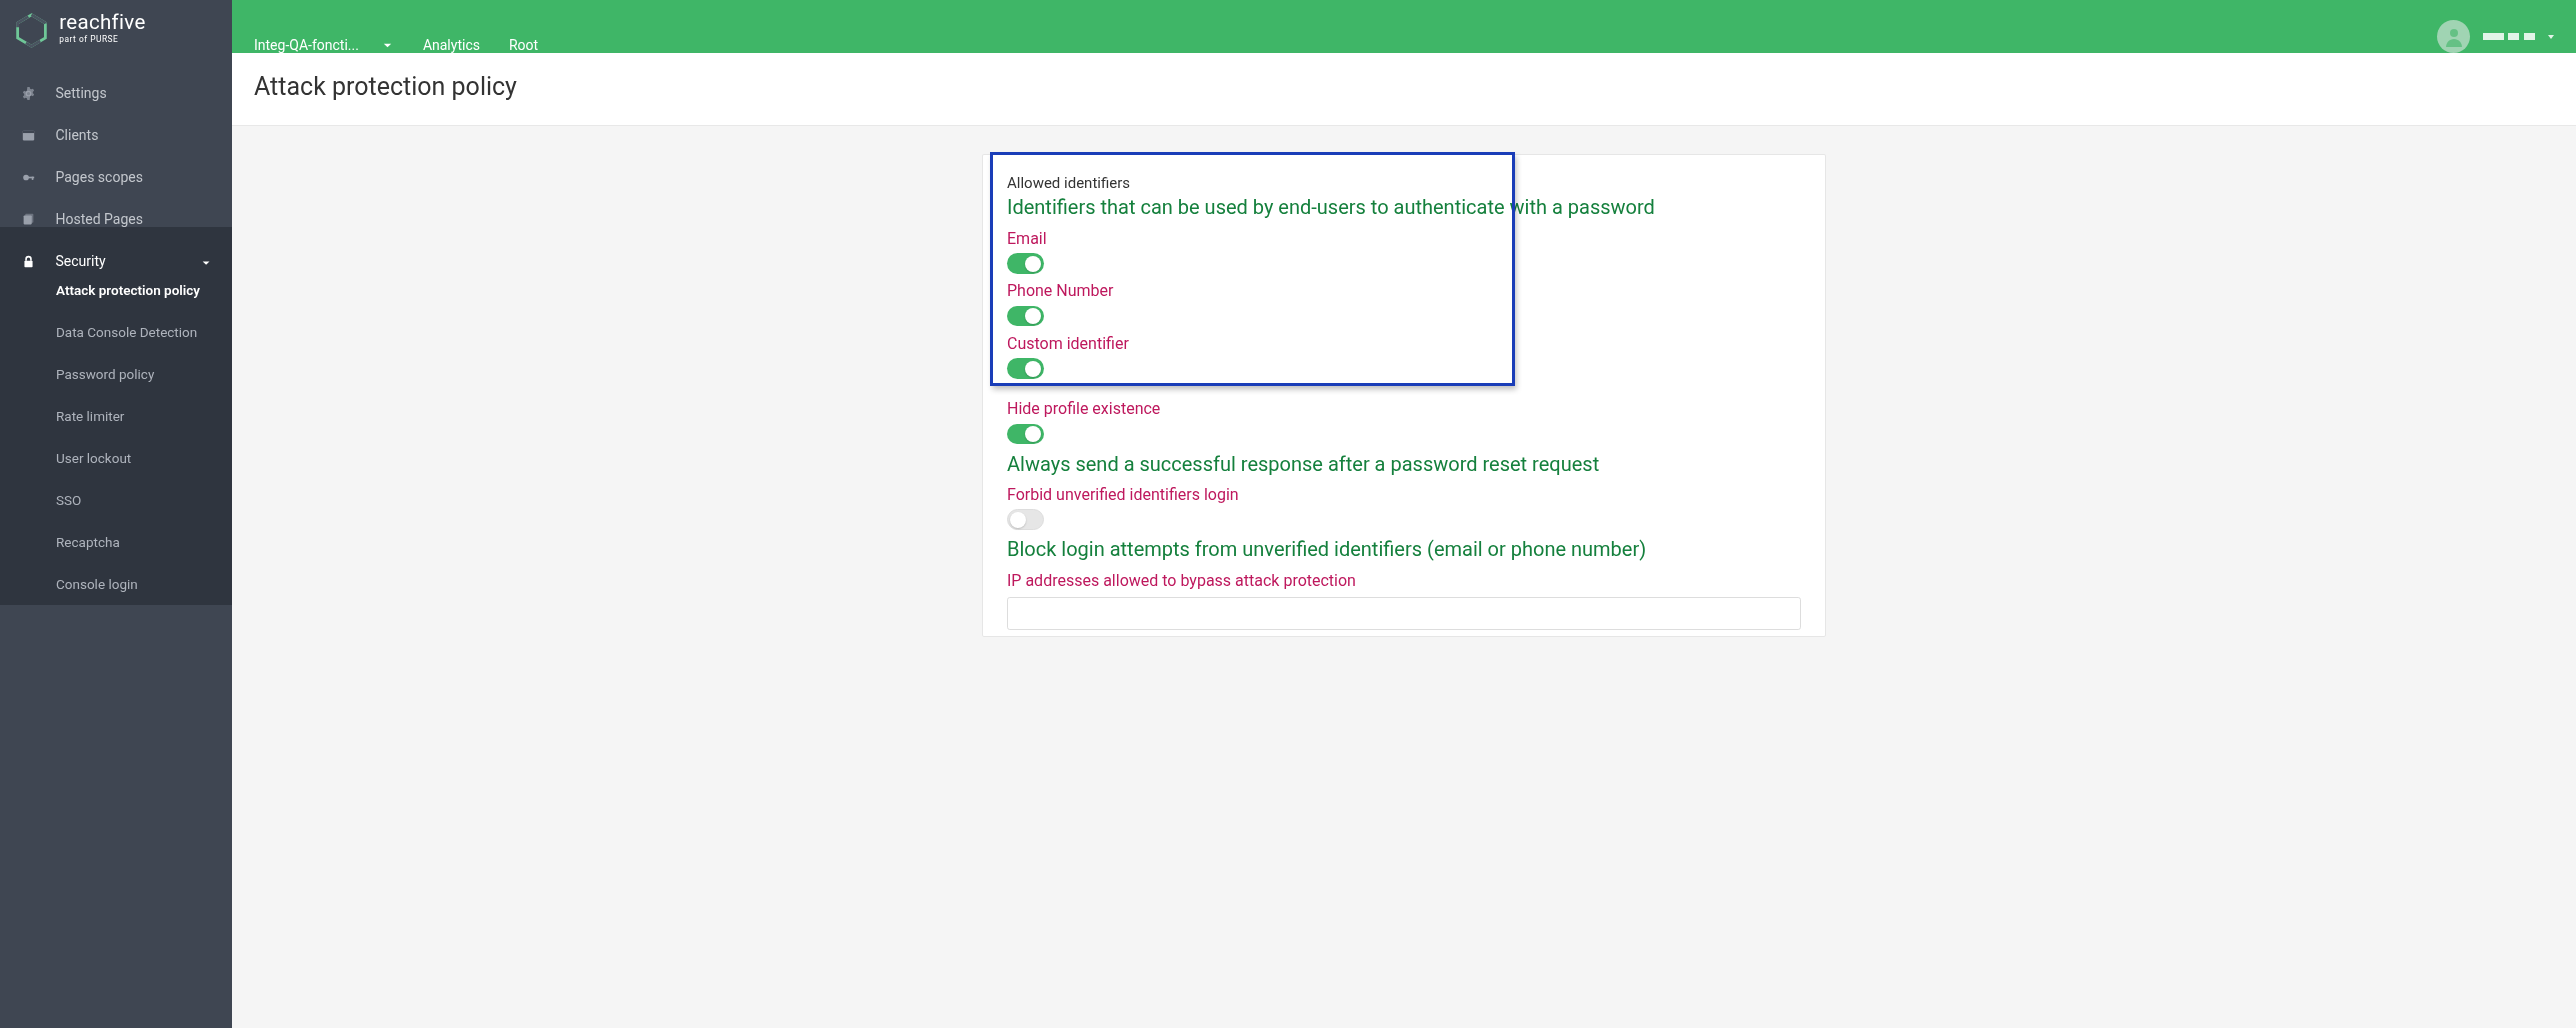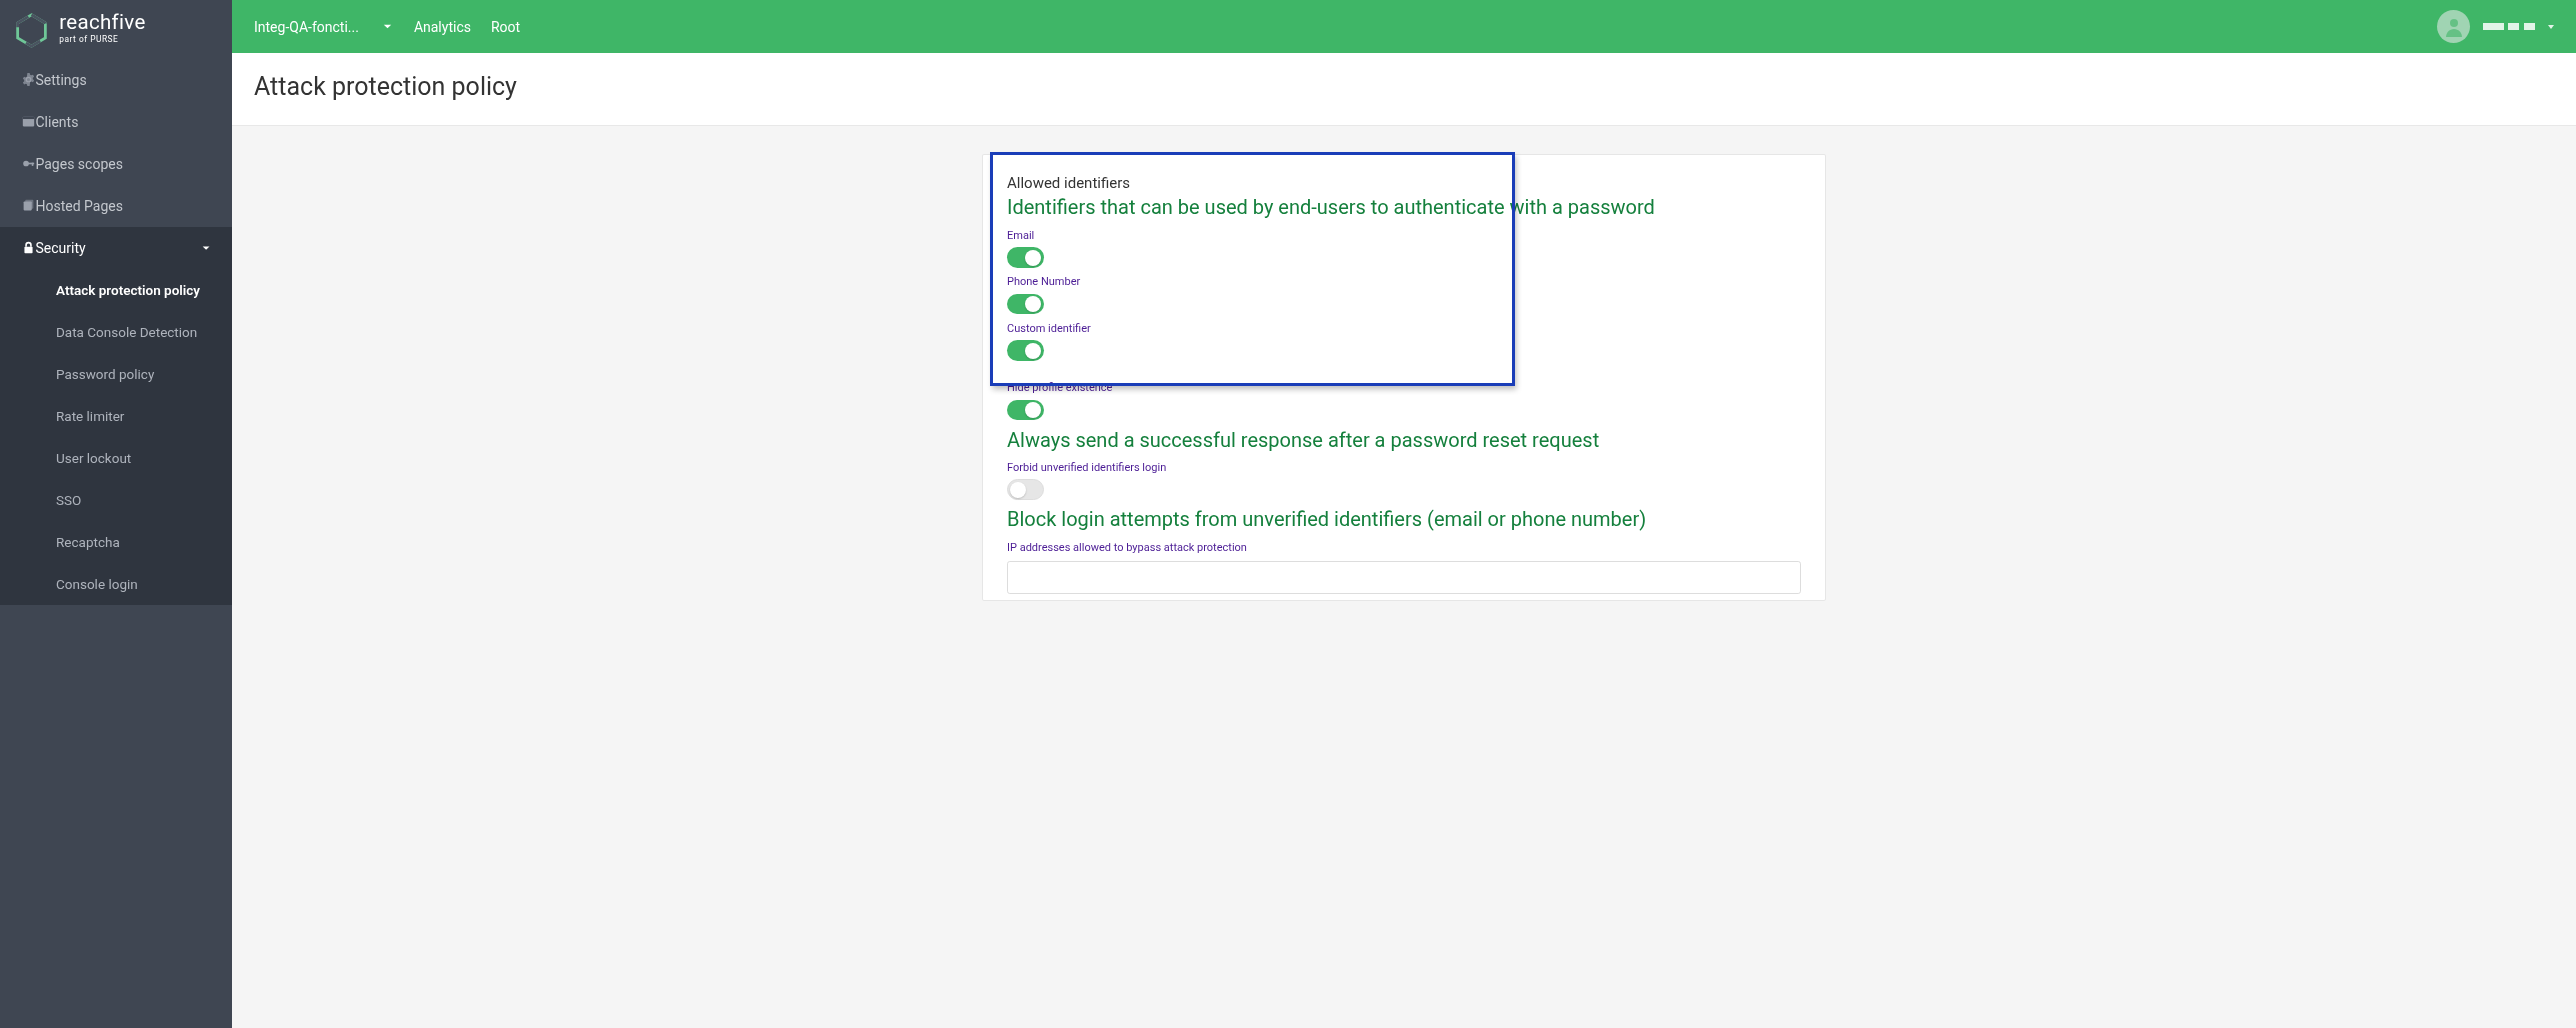--- a/index.html
+++ b/index.html
@@ -5,48 +5,48 @@
 *{box-sizing:border-box;margin:0;padding:0}
 html,body{width:100%;height:100%;font-family:-apple-system,BlinkMacSystemFont,"Segoe UI",Roboto,sans-serif;font-size:16px;color:#333;background:#f5f5f5}
 .root{display:flex;min-height:100vh}
 .sidebar{width:232px;min-width:232px;background:#3f4652;display:flex;flex-direction:column}
 .logo-area{height:53px;background:#3f4652;display:flex;padding:12px 13px;gap:9.3px}
 .logo-mark{width:37px;height:37px;display:flex;align-items:center;justify-content:center}
 .logo-text{color:#fff;display:flex;flex-direction:column;line-height:1}
 .logo-text .brand{font-size:20.5px;font-weight:400;letter-spacing:0.3px}
 .logo-text .sub{font-size:8.4px;font-weight:400;letter-spacing:0.5px;margin-top:2px}
 .nav{display:flex;flex-direction:column;padding-top:5.6px}
-.nav-item{display:flex;align-items:center;height:42px;padding:0 20.5px;color:#c3c7cd;cursor:pointer;gap:0;font-size:14px}
+.nav-item{display:flex;align-items:flex-end;height:42px;padding:0 20.5px;color:#c3c7cd;cursor:pointer;gap:20px;font-size:14px}
 .nav-item .nav-icon{width:15px;height:15px;display:flex;align-items:center;justify-content:center;color:#9aa0ab}
 .nav-item.expanded{color:#fff;background:#2f353f}
 .nav-item.expanded .nav-icon{color:#fff}
 .nav-item .chev{margin-left:auto}
 .sub-nav{background:#2f353f;display:flex;flex-direction:column}
 .sub-nav-item{height:42px;display:flex;align-items:center;padding-left:56px;color:#aeb3bc;font-size:13.5px;cursor:pointer}
 .sub-nav-item.active{color:#fff;font-weight:600}
 .right-pane{flex:1;display:flex;flex-direction:column;min-width:0}
-.topbar{height:53px;background:#3fb667;display:flex;align-items:center;padding:0 22px;color:#fff;gap:7px}
+.topbar{height:53px;background:#3fb667;display:flex;align-items:flex-end;padding:0 22px;color:#fff;gap:16px}
 .tenant-select{display:flex;align-items:center;gap:22px;cursor:pointer;font-size:14px}
 .topbar-link{color:#fff;font-size:14px;cursor:pointer;margin-left:13px}
 .topbar-right{margin-left:auto;display:flex;align-items:center;gap:13px}
 .avatar{width:33px;height:33px;border-radius:50%;background:#a0d4b3;display:flex;align-items:center;justify-content:center}
 .avatar svg{width:24px;height:24px;opacity:0.6}
 .dots{display:flex;gap:4.6px;align-items:center}
 .dots span{width:11px;height:7.4px;background:#fff;opacity:0.85}
 .dots span:first-child{width:20.5px}
 .tri{width:0;height:0;border-left:3.7px solid transparent;border-right:3.7px solid transparent;border-top:4.6px solid #fff;opacity:0.85;cursor:pointer}
 .page-header{background:#fff;padding:18.6px 22px 24px 22px;border-bottom:0.9px solid #e8e8e8}
 .page-title{font-size:25px;font-weight:400;color:#333}
 .content{flex:1;padding:20.5px;overflow:auto}
 .card{max-width:844px;margin:8px auto;background:#fff;border:0.9px solid #e6e6e6;border-radius:1.9px;padding:0}
 .card-inner{position:relative;padding:0}
 .section{padding:18.6px 24px 5.6px 24px}
 .section-title{font-size:15px;color:#333;margin-bottom:3.7px}
 .section-desc{font-size:20px;color:#15803d;margin-bottom:9.3px}
-.field-label{font-size:11px;color:#4c1d95;margin-top:3.7px}
+.field-label{font-size:16px;color:#be185d;margin-top:3.7px}
 .toggle{width:37px;height:20.5px;border-radius:18.6px;position:relative;margin:5.6px 0 7.4px 0;cursor:pointer}
 .toggle.on{background:#3fb667}
 .toggle.off{background:#e6e6e6;border:0.9px solid #ddd}
 .toggle .knob{position:absolute;width:16px;height:16px;background:#fff;border-radius:50%;top:2.3px;box-shadow:0 0.9px 1.9px rgba(0,0,0,0.2)}
 .toggle.on .knob{right:2.8px}
 .toggle.off .knob{left:1.9px;top:1.4px}
 .highlight-box{position:absolute;border:3.7px solid #1a3db8;pointer-events:none;left:6.5px;top:-2.8px;width:525px;height:234px;box-shadow:1.9px 3.7px 5.6px rgba(0,0,0,0.25)}
 .text-input{width:100%;height:33px;border:0.9px solid #ddd;border-radius:2.8px;margin-top:7.4px;padding:5.6px 9.3px;font-size:13px}
 svg{display:block}
 </style>

